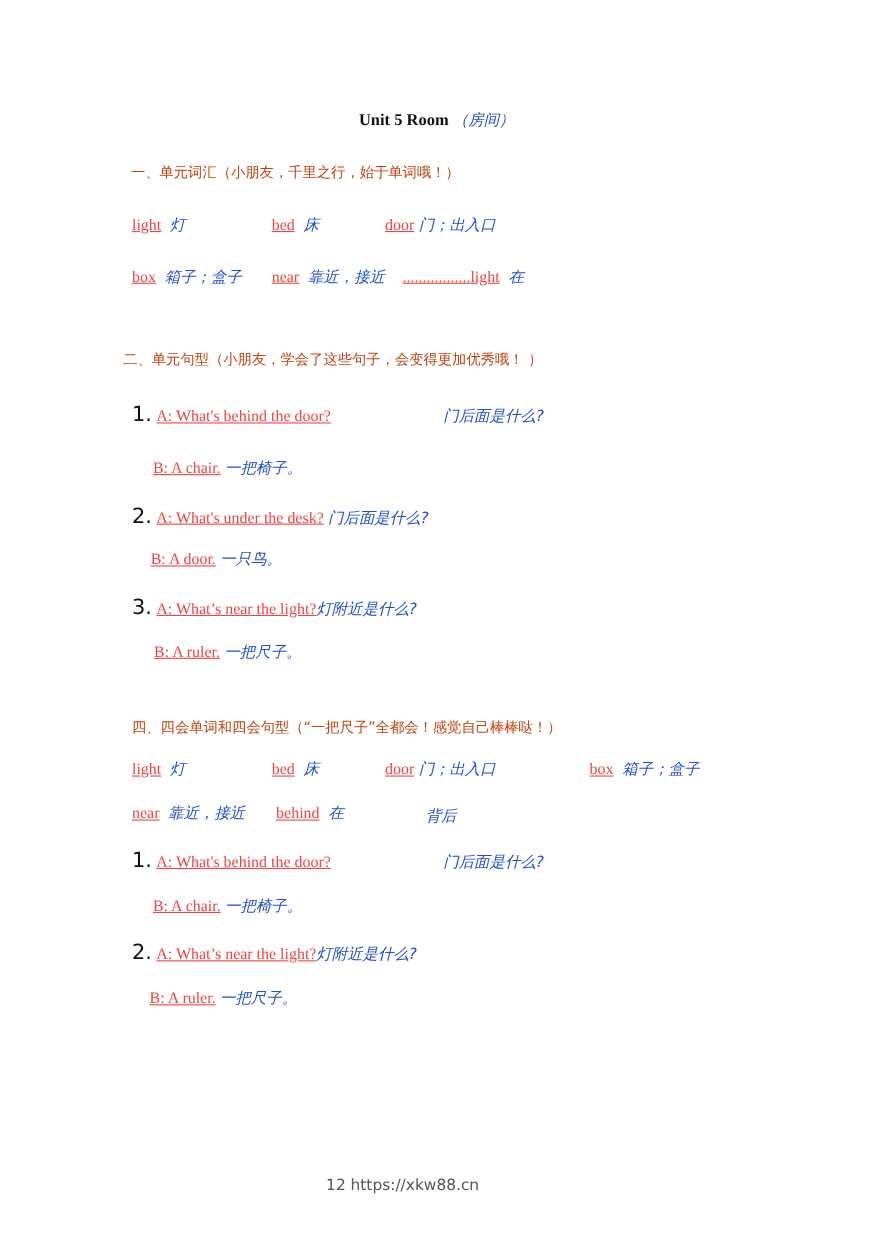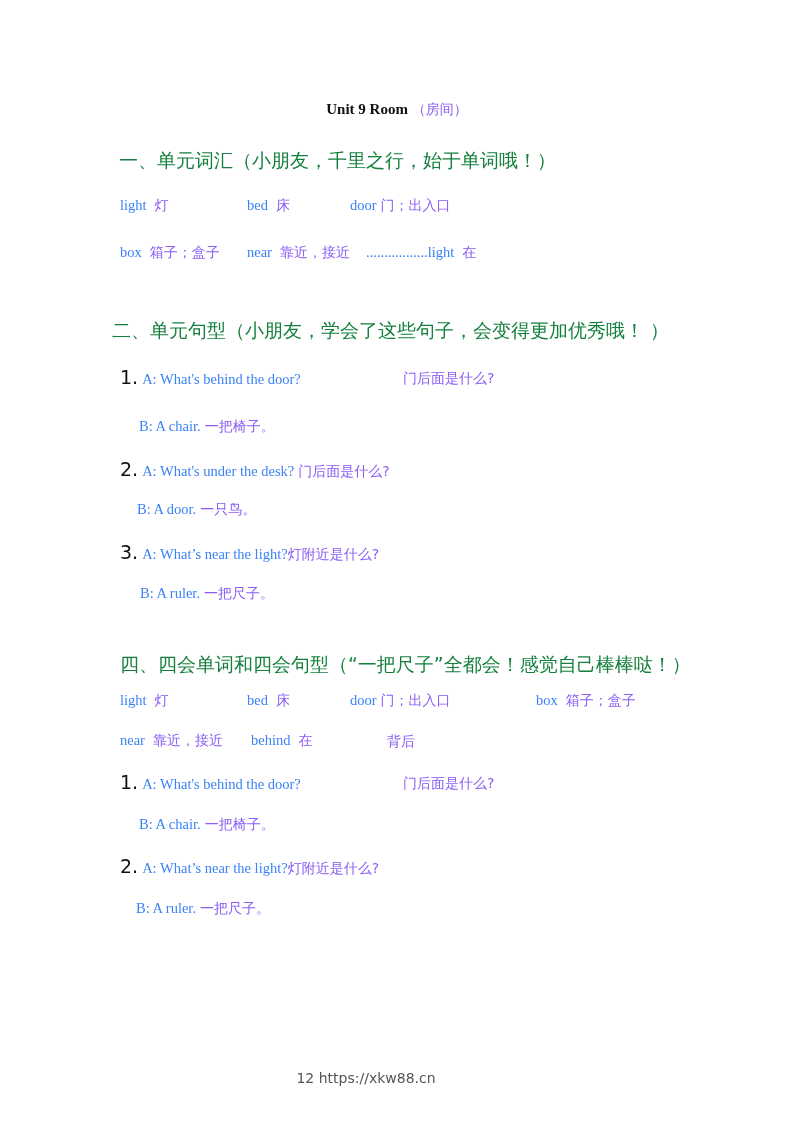--- a/index.html
+++ b/index.html
@@ -1,31 +1,31 @@
 <!DOCTYPE html>
 <html><head>
   <meta charset="utf-8">
   <style>
     html, body { margin: 0; padding: 0; background: #ffffff; }
     body { width: 794px; height: 1122px; position: relative; overflow: hidden; color: #222; }
     .abs { position: absolute; white-space: nowrap; }
     .title { left: 0; width: 794px; top: 101px; text-align: center; font-family: "Liberation Serif", serif; font-weight: bold; font-size: 15px; color: #111; }
     .title .cn { font-family: "DejaVu Sans", sans-serif; font-weight: normal; font-size: 14px; }
-    .heading { font-family: "DejaVu Sans", sans-serif; font-size: 19px; color: #15803d; }
-    .en { font-family: "Liberation Serif", serif; font-size: 14.5px; color: #3b82f6; }
-    .cn { font-family: "DejaVu Sans", sans-serif; font-size: 14px; color: #8b5cf6; }
+    .heading { font-family: "DejaVu Sans", sans-serif; font-size: 13px; color: #c2410c; }
+    .en { font-family: "Liberation Serif", serif; font-size: 14.5px; color: #ef4444; text-decoration: underline; }
+    .cn { font-family: "DejaVu Sans", sans-serif; font-size: 14px; color: #1d4ed8; font-style: italic; }
     .num { font-family: "DejaVu Sans", sans-serif; font-size: 19px; color: #111; }
     .line { display: flex; align-items: baseline; }
     .footer { left: 0; width: 732px; top: 1070px; text-align: center; font-family: "DejaVu Sans", sans-serif; font-size: 14px; color: #555; }
   </style>
 </head>
 <body>
 
 <div class="abs title">
-  <span>Unit 9 Room</span>
+  <span>Unit 5 Room</span>
   <span class="cn">（房间）</span>
 </div>
 
 <div class="abs heading" style="left:119px; top:148px;">一、单元词汇（小朋友，千里之行，始于单词哦！）</div>
 
 <div class="abs line" style="left:120px; top:196px;">
   <span class="en">light</span>&nbsp;&nbsp;<span class="cn">灯</span>
 </div>
 <div class="abs line" style="left:247px; top:196px;">
   <span class="en">bed</span>&nbsp;&nbsp;<span class="cn">床</span>

